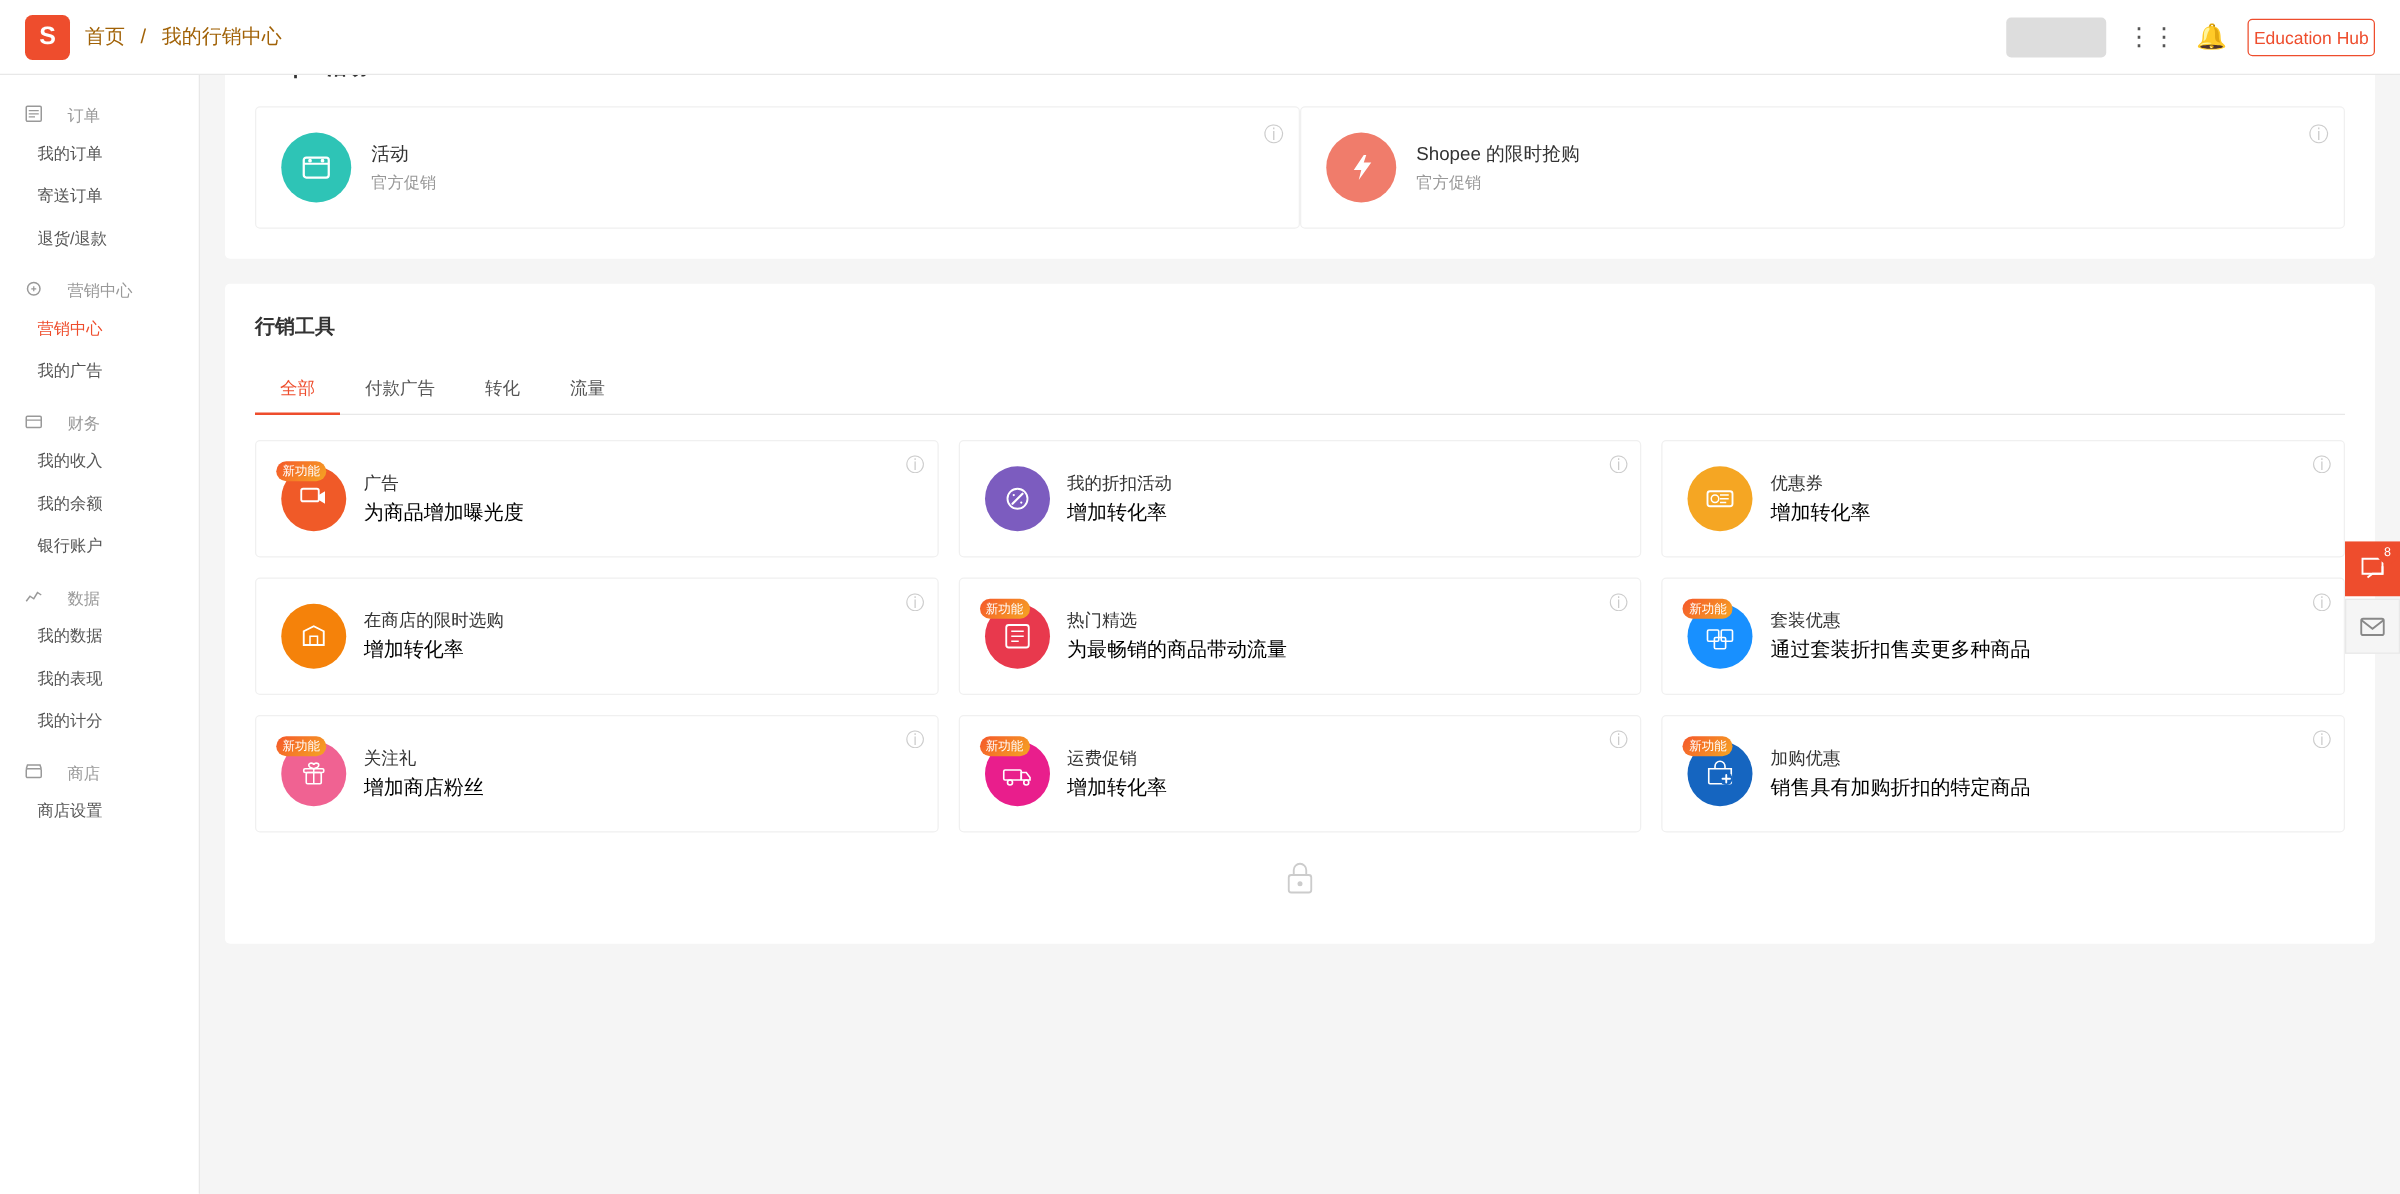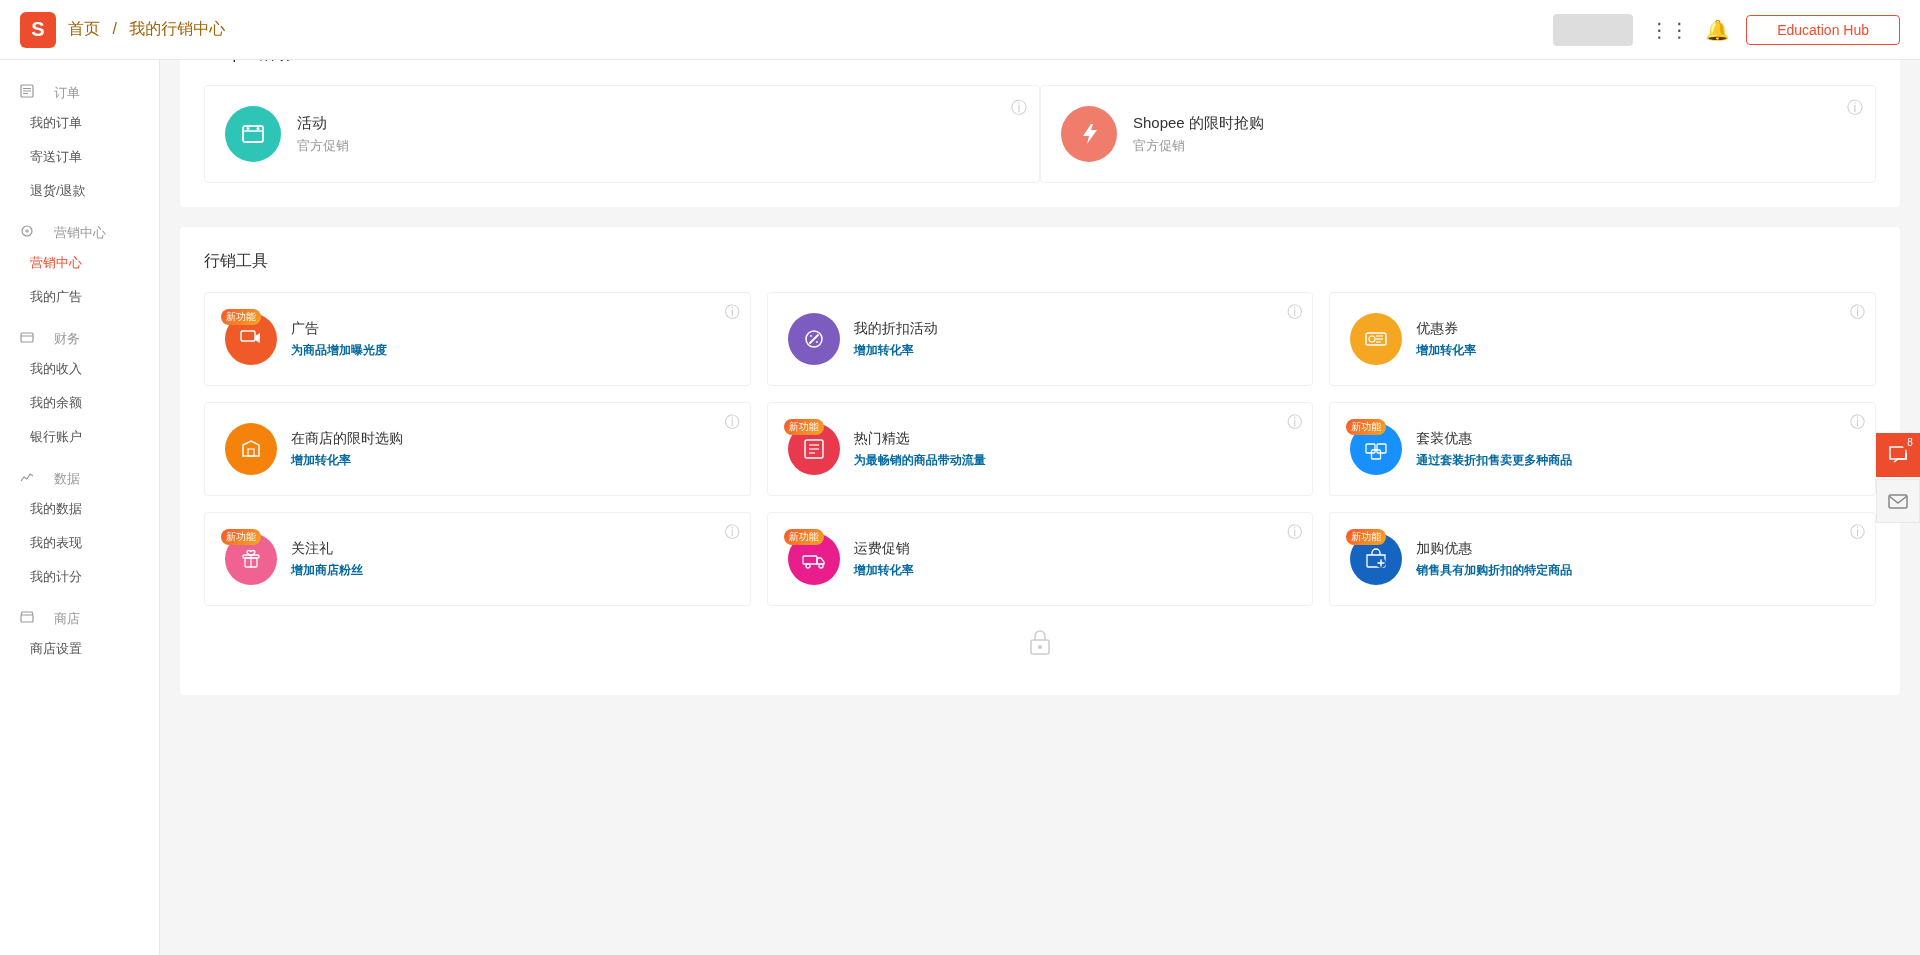--- a/index.html
+++ b/index.html
@@ -31,21 +31,21 @@
     .header-right { display: flex; align-items: center; gap: 16px; }
     .avatar-area { display: flex; align-items: center; gap: 8px; }
     .avatar-block { width: 80px; height: 32px; background: #ddd; border-radius: 4px; }
     .grid-icon { font-size: 20px; color: #555; cursor: pointer; }
     .bell-icon { font-size: 20px; color: #555; cursor: pointer; position: relative; }
     .education-btn {
       border: 1px solid #ee4d2d;
       color: #ee4d2d;
       background: #fff;
       border-radius: 4px;
-      padding: 6px 30px;
+      padding: 6px 4px;
       cursor: pointer;
       font-size: 14px;
     }
 
     
     .sidebar {
       width: 160px;
       background: #fff;
       min-height: calc(100vh - 60px);
       border-right: 1px solid #e8e8e8;
@@ -76,21 +76,21 @@
     
     .main { margin-left: 160px; padding: 20px; flex: 1; min-height: calc(100vh - 60px); }
 
     
     .panel {
       background: #fff;
       border-radius: 4px;
       padding: 24px;
       margin-bottom: 20px;
     }
-    .panel-title { font-size: 16px; font-weight: 400; margin-bottom: 20px; color: #333; }
+    .panel-title { font-size: 16px; font-weight: 700; margin-bottom: 20px; color: #333; }
 
     
     .activity-grid { display: grid; grid-template-columns: 1fr 1fr; gap: 0; }
     .activity-card {
       border: 1px solid #f0f0f0;
       border-radius: 4px;
       padding: 20px;
       display: flex;
       align-items: center;
       gap: 16px;
@@ -157,21 +157,21 @@
       position: absolute;
       top: -4px; left: -4px;
       background: linear-gradient(135deg, #f5572b, #f5a623);
       color: #fff;
       font-size: 10px;
       border-radius: 8px;
       padding: 1px 5px;
       white-space: nowrap;
     }
     .tool-info .tool-name { font-size: 14px; font-weight: 500; margin-bottom: 4px; }
-    .tool-info .tool-desc { font-size: 12px; color: #0369a1; font-weight: bold; }
+    .tool-info .tool-desc { font-size: 16px; color: #000000; }
     .tool-info-icon { position: absolute; top: 10px; right: 10px; color: #ccc; font-size: 15px; cursor: pointer; }
 
     
     .float-right {
       position: fixed;
       right: 0;
       top: 50%;
       transform: translateY(-50%);
       display: flex;
       flex-direction: column;
@@ -330,20 +330,26 @@
         </div>
         <span class="info-icon">ⓘ</span>
       </div>
 
     </div>
   </div>
 
   <div class="panel">
     <div class="panel-title">行销工具</div>
 
+    <div class="tabs">
+      <div class="tab active">全部</div>
+      <div class="tab">付款广告</div>
+      <div class="tab">转化</div>
+      <div class="tab">流量</div>
+    </div>
 
     <div class="tools-grid">
 
       <div class="tool-card">
         <div class="tool-icon-wrap">
           <div class="tool-icon orange-red">
             <svg width="26" height="26" viewBox="0 0 26 26" fill="none">
                 <rect x="3" y="5" width="14" height="10" rx="1.5" stroke="#fff" stroke-width="1.5"></rect>
                 <path d="M17 10l5-3v10l-5-3v-4z" fill="#fff"></path>
               </svg>

